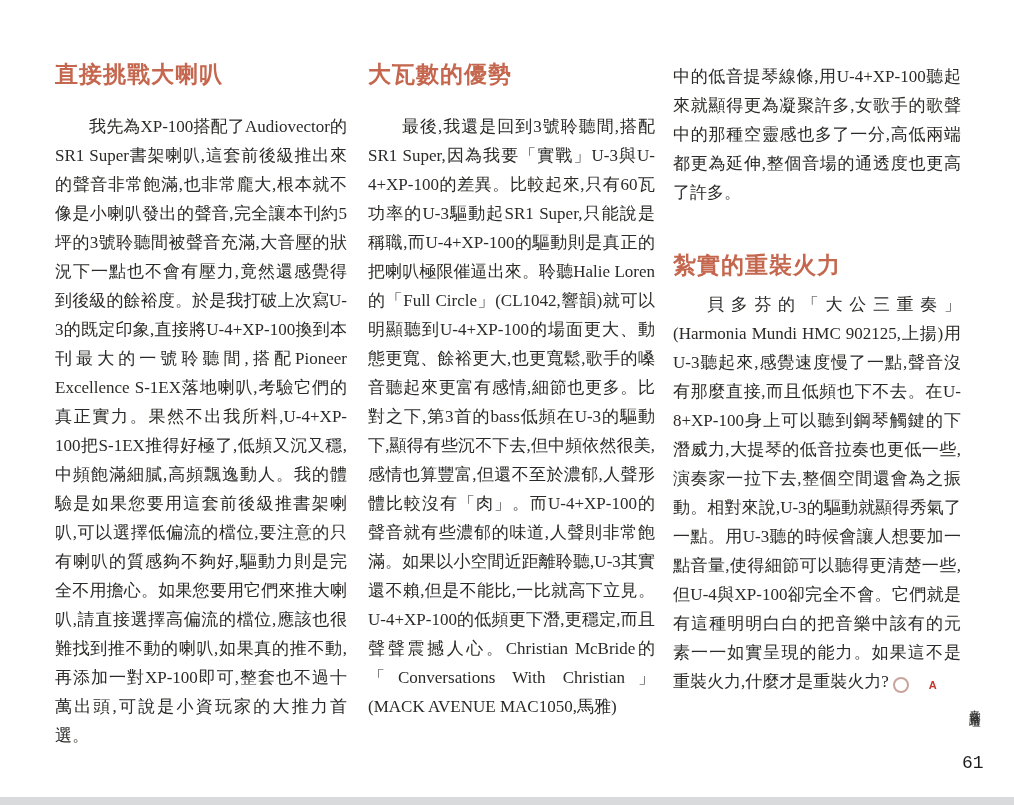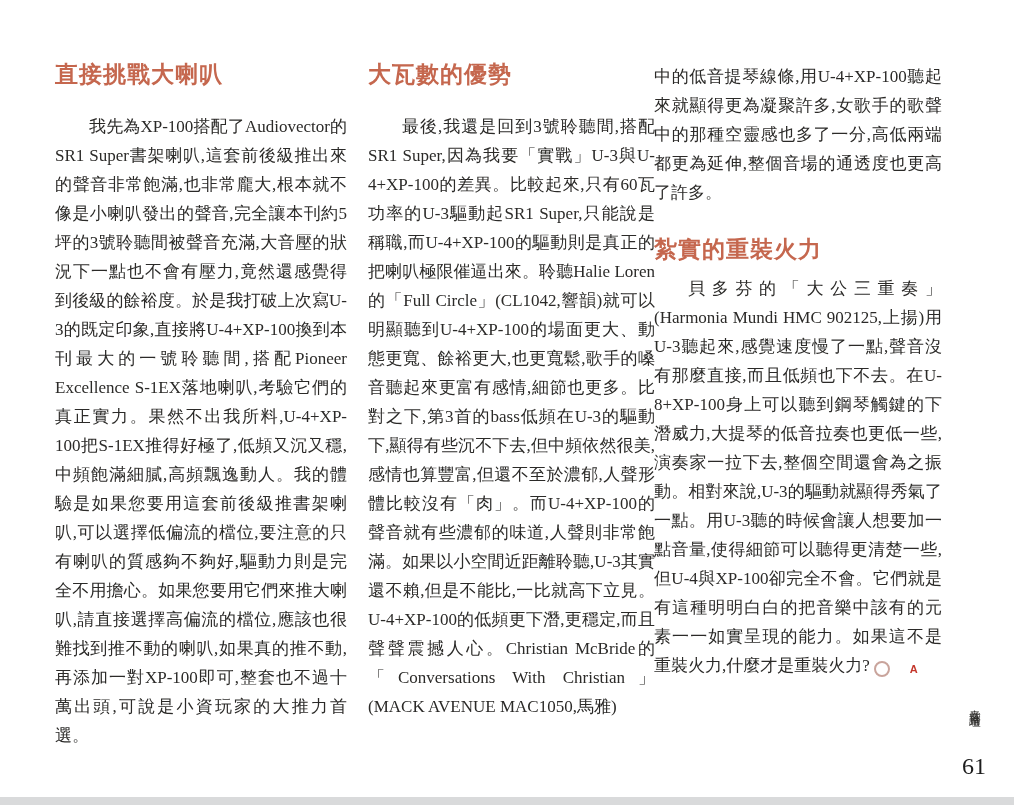--- a/index.html
+++ b/index.html
@@ -14,33 +14,33 @@
     background: #ffffff;
     overflow: hidden;
     font-family: "Liberation Serif", "DejaVu Serif", serif;
   }
   .col {
     position: absolute;
     top: 62px;
   }
   .col-1 { left: 55px;  width: 292px; }
   .col-2 { left: 368px; width: 287px; }
-  .col-3 { left: 654px; width: 288px; }
+  .col-3 { left: 673px; width: 288px; }
 
   h2.heading {
     margin: 0 0 26px 0;
     font-family: "Liberation Sans", "DejaVu Sans", sans-serif;
     font-weight: bold;
     font-size: 23px;
     line-height: 24px;
     letter-spacing: 1px;
     color: #c5674e;
   }
   h2.heading-inner {
-    margin: 30px 0 13px 0;
+    margin: 46px 0 13px 0;
   }
   p.body {
     margin: 0;
     font-size: 17px;
     line-height: 29px;
     color: #2b2a28;
     text-align: justify;
   }
   p.indent { text-indent: 2em; }
 
@@ -68,22 +68,22 @@
     writing-mode: vertical-rl;
     font-size: 11.5px;
     letter-spacing: 2px;
     color: #2b2a28;
     font-family: "Liberation Serif", "DejaVu Serif", serif;
   }
   .page-number {
     position: absolute;
     left: 962px;
     top: 753px;
-    font-family: Liberation Serif, serif;
-    font-size: 24px;
+    font-family: Liberation Mono, monospace;
+    font-size: 18px;
     color: #1d1d1d;
   }
   .bottom-edge {
     position: absolute;
     left: 0;
     bottom: 0;
     width: 1014px;
     height: 8px;
     background: #d9dadb;
   }

